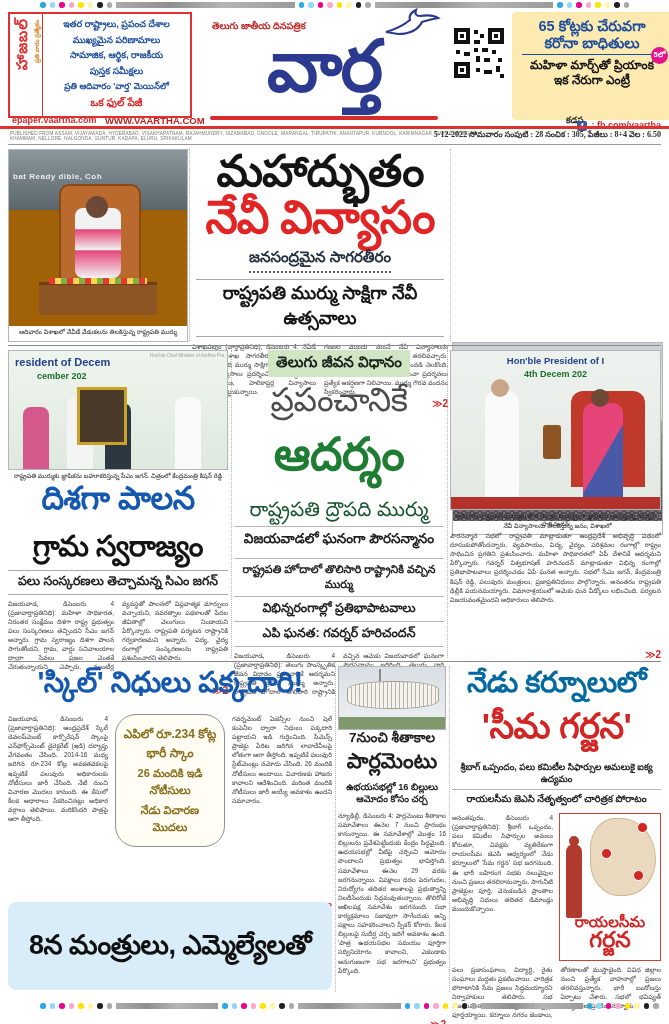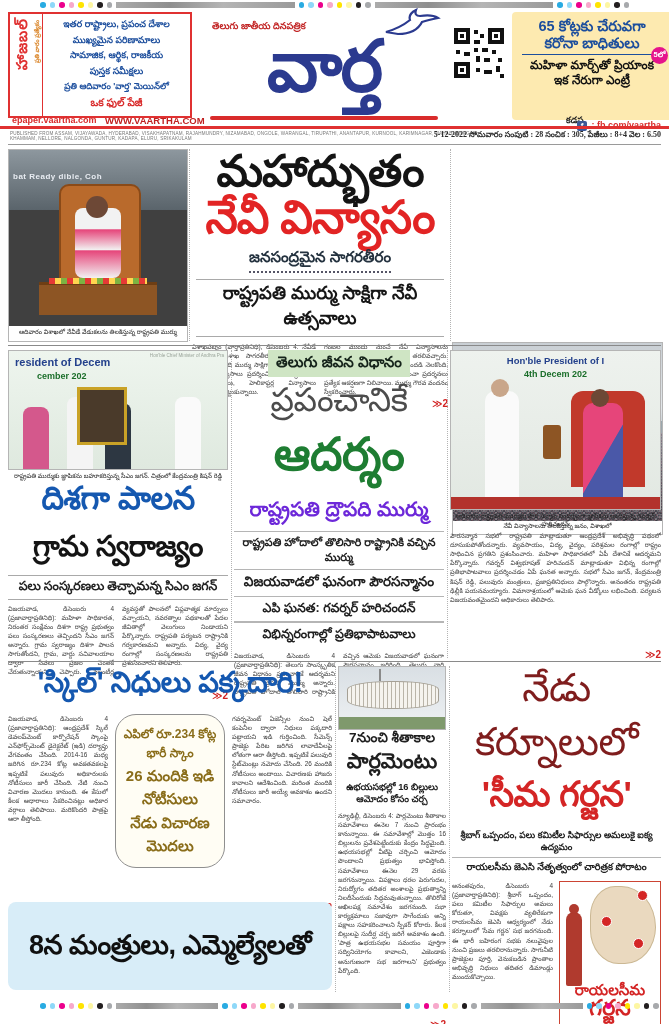--- a/index.html
+++ b/index.html
@@ -5,21 +5,21 @@
   html,body{margin:0;padding:0;background:#e9e9e9;}
   .page{position:relative;width:669px;height:1024px;background:#fff;margin:0 auto;
         font-family:"Liberation Sans","DejaVu Sans",sans-serif;overflow:hidden;}
   .abs{position:absolute;}
   .ctr{text-align:center;}
   .body-txt{font-size:6.4px;line-height:1.42;text-align:justify;color:#3a3a3a;overflow:hidden;}
   .cap{font-size:6.3px;color:#1a1a1a;text-align:center;line-height:1.2;}
   .jump{color:#d22222;font-weight:bold;font-size:10px;}
   .vr{position:absolute;border-left:1px dotted #b3b3b3;width:0;}
   .hrule{position:absolute;border-top:1px solid #9a9a9a;height:0;}
-  .ph{position:relative;border:1px solid #b5b5b5;background:#404040;overflow:hidden;}
+  .ph{position:relative;border:1px solid #b5b5b5;background:#a16207;overflow:hidden;}
   .badge{display:inline-flex;align-items:center;justify-content:center;width:17px;height:17px;
          border-radius:50%;background:#e5148c;color:#fff;font-size:7.5px;font-weight:bold;}
   
   .promoL{border:2px solid #e03131;display:flex;background:#fff;}
   .promoL .spine{width:32px;border-right:1.5px solid #e03131;position:relative;}
   .promoL .spine .vtxt{position:absolute;left:2px;top:4px;writing-mode:vertical-rl;transform:rotate(180deg);
          color:#e03131;font-weight:900;font-size:15px;letter-spacing:1px;}
   .promoL .spine .vsub{position:absolute;right:1px;top:6px;writing-mode:vertical-rl;transform:rotate(180deg);
          color:#d87f1e;font-weight:bold;font-size:6px;}
   .promoL .cnt{flex:1;padding:5px 3px;display:flex;flex-direction:column;justify-content:space-between;}
@@ -40,29 +40,29 @@
   .h-lead1{font-size:44px;font-weight:900;color:#141414;line-height:1.02;letter-spacing:-1px;}
   .h-lead2{font-size:46px;font-weight:900;color:#e22424;line-height:1.02;letter-spacing:-1px;}
   .strap{display:inline-block;font-size:15px;font-weight:800;color:#24323f;border-bottom:2px dotted #556;padding-bottom:2px;}
   .subhead{font-size:18px;font-weight:800;color:#161616;}
   .h-left1{font-size:29px;font-weight:900;color:#141414;letter-spacing:-.5px;}
   .h-left2{font-size:32px;font-weight:900;color:#1558b0;letter-spacing:-.5px;}
   .sub-box{font-size:12.5px;font-weight:800;color:#222;border-top:1px solid #a9a9a9;border-bottom:1px solid #a9a9a9;padding:3px 0;}
   .kicker{display:inline-block;background:#cfe5c4;color:#15231a;font-weight:800;font-size:15px;padding:3px 8px;}
   .h-mid1{font-size:33px;font-weight:400;color:#4c4c4c;letter-spacing:-.5px;}
   .h-mid2{font-size:46px;font-weight:900;color:#1e7d32;letter-spacing:-.5px;}
-  .deck{font-size:20px;font-weight:700;color:#6d28d9;}
+  .deck{font-size:20px;font-weight:400;color:#14532d;}
   .mid-sub{border-top:1px solid #b5b5b5;padding:3.5px 0;font-weight:800;color:#202020;}
   .h-skill{font-size:29px;font-weight:900;color:#1558b0;letter-spacing:-.5px;}
   .skill-box{border:1px solid #8f8f8f;background:#fffdf4;padding:7px 4px;text-align:center;}
-  .skill-box .bl{color:#8a6d1a;font-weight:800;font-size:15px;line-height:1.3;margin:5px 0;}
+  .skill-box .bl{color:#8a6d1a;font-weight:800;font-size:11px;line-height:1.3;margin:5px 0;}
   .h-parl1{font-size:13.5px;font-weight:800;color:#202020;}
   .h-parl2{font-size:21px;font-weight:900;color:#202020;}
   .parl-sub{font-size:9.3px;font-weight:800;color:#202020;}
-  .h-seema1{font-size:39px;font-weight:400;color:#7f1d1d;letter-spacing:-.5px;}
+  .h-seema1{font-size:29px;font-weight:700;color:#0369a1;letter-spacing:-.5px;}
   .h-seema2{font-size:35px;font-weight:900;color:#d42525;letter-spacing:-.5px;}
   .seema-sub1{font-size:9px;font-weight:800;color:#202020;border-bottom:1px solid #b5b5b5;padding:3px 0;}
   .seema-sub2{font-size:9.6px;font-weight:800;color:#202020;padding:3px 0;}
   .cmbox{background:#d8edf8;border-radius:8px;display:flex;flex-direction:column;align-items:center;justify-content:center;}
   .cmbox .l{font-size:27px;font-weight:900;color:#101010;line-height:1.15;letter-spacing:-.5px;}
   
   .marks{display:flex;align-items:center;gap:4px;}
   .marks .dot{width:5.5px;height:5.5px;border-radius:50%;flex:0 0 auto;}
   .marks .bar{height:5.5px;flex:1 1 auto;background:linear-gradient(90deg,#ababab,#8f8f8f 30%,#b5b5b5 60%,#9a9a9a);}
   .d-c{background:#29abe2}.d-cl{background:#8ed8f8}.d-m{background:#ec008c}.d-ml{background:#f7a8cb}
@@ -231,34 +231,34 @@
       <div class="abs" style="right:3px;top:2px;color:#9aa49a;font-size:4.6px;">Hon'ble Chief Minister of Andhra Pra</div>
       <div class="abs" style="left:14px;bottom:0;width:26px;height:62px;background:#d4588c;border-radius:8px 8px 0 0;"></div>
       <div class="abs" style="left:58px;bottom:0;width:26px;height:72px;background:#f4f4f4;border-radius:8px 8px 0 0;"></div>
       <div class="abs" style="left:96px;bottom:0;width:26px;height:66px;background:#2d3742;border-radius:8px 8px 0 0;"></div>
       <div class="abs" style="left:166px;bottom:0;width:26px;height:72px;background:#fafafa;border-radius:8px 8px 0 0;"></div>
       <div class="abs" style="left:68px;top:36px;width:44px;height:52px;background:#4a3a2a;border:3px solid #c9a227;"></div>
     </div>
     <div class="cap" style="margin-top:2px;">రాష్ట్రపతి ముర్ముకు జ్ఞాపికను బహూకరిస్తున్న సీఎం జగన్. చిత్రంలో కేంద్రమంత్రి కిషన్ రెడ్డి</div>
     <div class="ctr h-left2">దిశగా పాలన</div>
     <div class="ctr h-left1" style="margin-top:6px;">గ్రామ స్వరాజ్యం</div>
-    <div class="ctr sub-box" style="margin-top:5px;font-family:Liberation Serif, serif;">పలు సంస్కరణలు తెచ్చామన్న సిఎం జగన్</div>
+    <div class="ctr sub-box" style="">పలు సంస్కరణలు తెచ్చామన్న సిఎం జగన్</div>
     <div class="body-txt" style="margin-top:4px;height:86px;column-count:2;column-gap:8px;">విజయవాడ, డిసెంబరు 4 (ప్రజావార్తాప్రతినిధి): మహిళా సాధికారత, నిరంతర సంక్షేమం దిశగా రాష్ట్ర ప్రభుత్వం పలు సంస్కరణలు తెచ్చిందని సీఎం జగన్ అన్నారు. గ్రామ స్వరాజ్యం దిశగా పాలన సాగుతోందని, గ్రామ, వార్డు సచివాలయాల ద్వారా సేవలు ప్రజల చెంతకే చేరుతున్నాయని చెప్పారు. వలంటీర్ల వ్యవస్థతో పాలనలో విప్లవాత్మక మార్పులు వచ్చాయని, నవరత్నాల పథకాలతో పేదల జీవితాల్లో వెలుగులు నిండాయని పేర్కొన్నారు. రాష్ట్రపతి పర్యటన రాష్ట్రానికి గర్వకారణమని అన్నారు. విద్య, వైద్య రంగాల్లో సంస్కరణలను రాష్ట్రపతి ప్రశంసించారని తెలిపారు.</div>
     <div class="jump" style="text-align:right;">≫2</div>
   </div>
 
   <div class="abs ctr" style="left:234px;top:350px;width:210px;">
     <span class="kicker">తెలుగు జీవన విధానం</span>
     <div class="h-mid1" style="margin-top:4px;">ప్రపంచానికే</div>
     <div class="h-mid2">ఆదర్శం</div>
     <div class="deck" style="margin-top:6px;">రాష్ట్రపతి ద్రౌపది ముర్ము</div>
+    <div class="mid-sub" style="font-size:13.5px;">విజయవాడలో ఘనంగా పౌరసన్మానం</div>
     <div class="mid-sub" style="font-size:11px;margin-top:5px;">రాష్ట్రపతి హోదాలో తొలిసారి రాష్ట్రానికి వచ్చిన ముర్ము</div>
-    <div class="mid-sub" style="font-size:13.5px;">విజయవాడలో ఘనంగా పౌరసన్మానం</div>
+    <div class="mid-sub" style="font-size:12.5px;">విభిన్నరంగాల్లో ప్రతిభాపాటవాలు</div>
     <div class="mid-sub" style="font-size:12.5px;border-bottom:1px solid #b5b5b5;">ఎపి ఘనత: గవర్నర్ హరిచందన్</div>
-    <div class="mid-sub" style="font-size:12.5px;">విభిన్నరంగాల్లో ప్రతిభాపాటవాలు</div>
     <div class="body-txt" style="margin-top:4px;height:52px;column-count:2;column-gap:8px;text-align:justify;">విజయవాడ, డిసెంబరు 4 (ప్రజావార్తాప్రతినిధి): తెలుగు సాంస్కృతిక జీవన విధానం ప్రపంచానికే ఆదర్శమని రాష్ట్రపతి ద్రౌపది ముర్ము అన్నారు. రాష్ట్రపతి హోదాలో తొలిసారి రాష్ట్రానికి వచ్చిన ఆమెకు విజయవాడలో ఘనంగా పౌరసన్మానం జరిగింది. తెలుగు వారి ఆతిథ్యం, సంస్కృతి తనను ఎంతో ఆకట్టుకున్నాయని, విభిన్న రంగాల్లో తెలుగువారి ప్రతిభాపాటవాలు దేశానికే గర్వకారణమని కొనియాడారు.</div>
   </div>
 
   <div class="abs" style="left:450px;top:350px;width:211px;">
     <div class="ph" style="height:158px;background:linear-gradient(#eef2ee,#e2e8e2);">
       <div class="abs ctr" style="left:0;right:0;top:4px;color:#24418c;font-weight:bold;font-size:9.5px;">Hon'ble President of I</div>
       <div class="abs ctr" style="left:0;right:0;top:18px;color:#1b6e2a;font-weight:bold;font-size:9px;">4th Decem 202</div>
       <div class="abs" style="left:120px;top:40px;width:74px;height:96px;background:#c1392b;border-radius:12px 12px 0 0;"></div>
       <div class="abs" style="left:34px;top:40px;width:34px;height:106px;background:#fafafa;border-radius:10px 10px 0 0;"></div>
       <div class="abs" style="left:40px;top:28px;width:18px;height:18px;border-radius:50%;background:#c9a68a;"></div>

